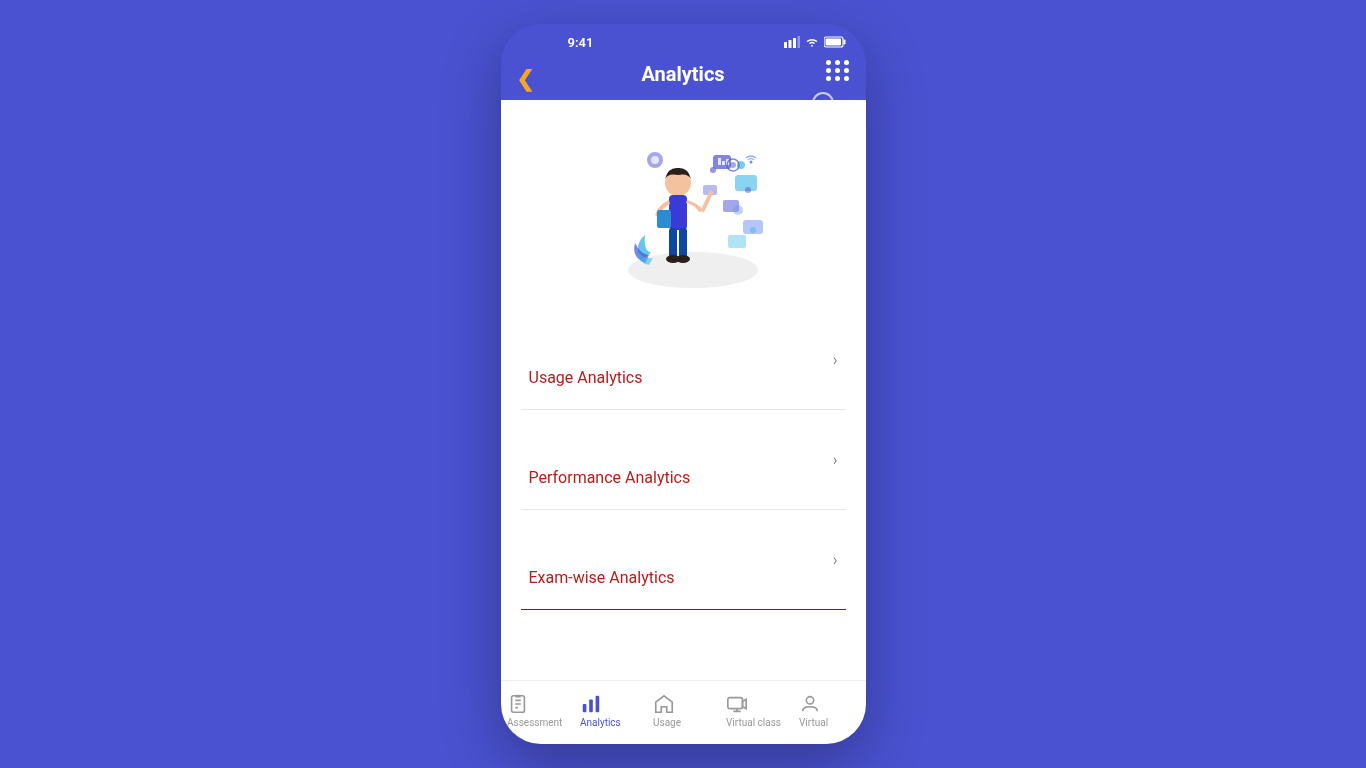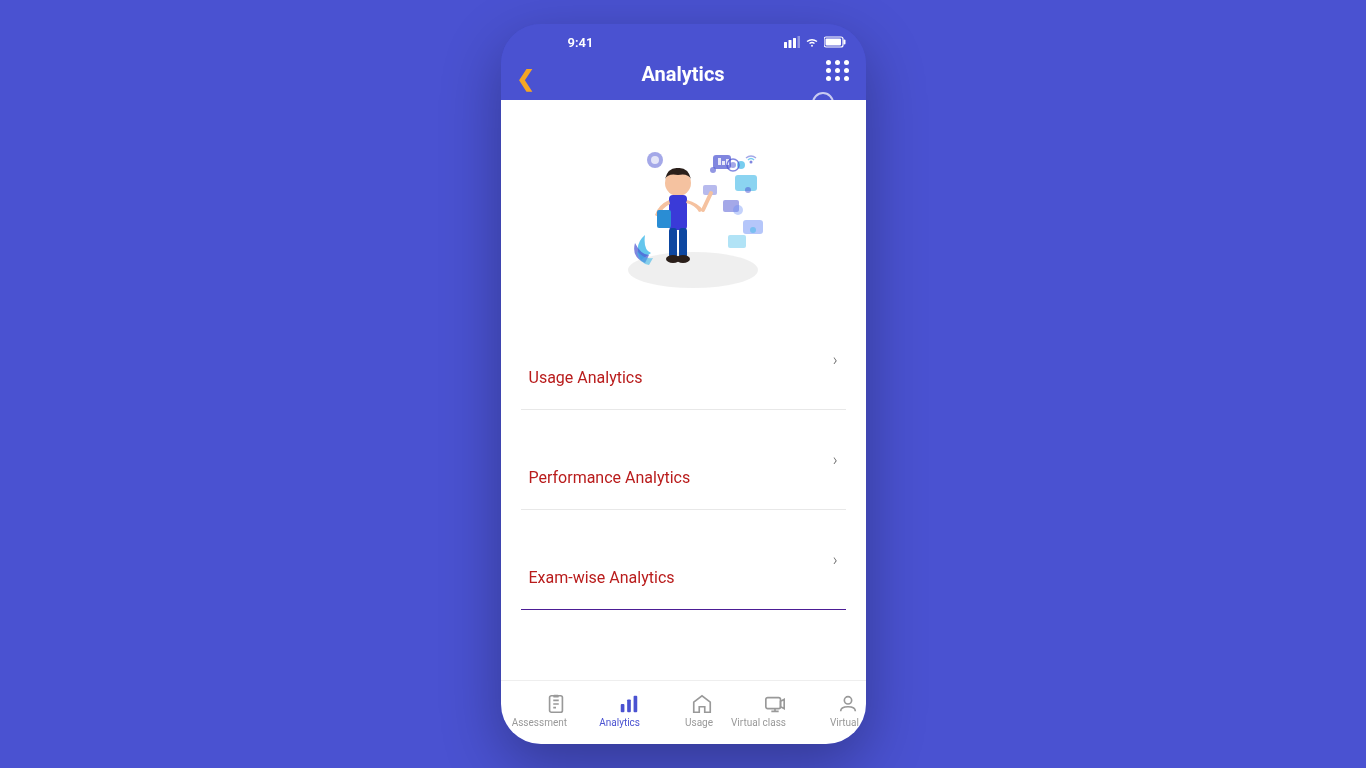--- a/index.html
+++ b/index.html
@@ -163,21 +163,21 @@
       display: flex;
       justify-content: space-around;
       align-items: center;
       padding: 8px 0 12px;
       height: 64px;
     }
 
     .nav-item {
       display: flex;
       flex-direction: column;
-      align-items: flex-end;
+      align-items: flex-start;
       gap: 2px;
       cursor: pointer;
       min-width: 60px;
     }
 
     .nav-label {
       font-size: 10px;
       color: #999;
     }
 

